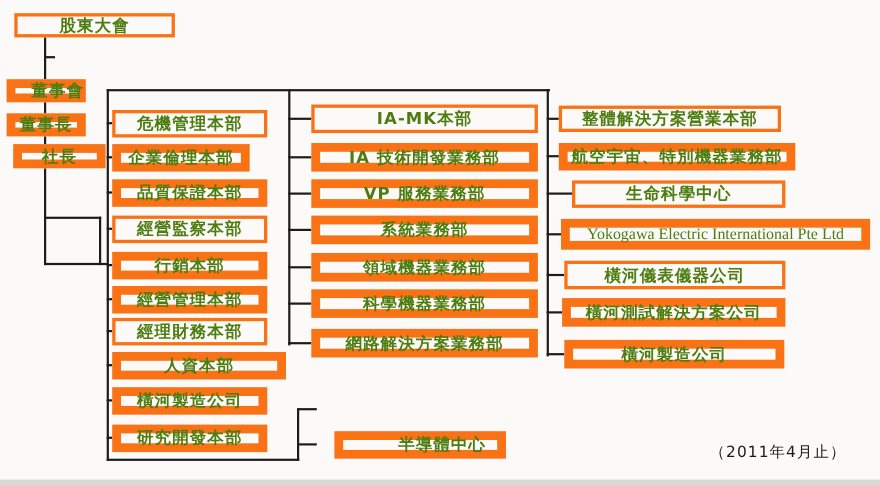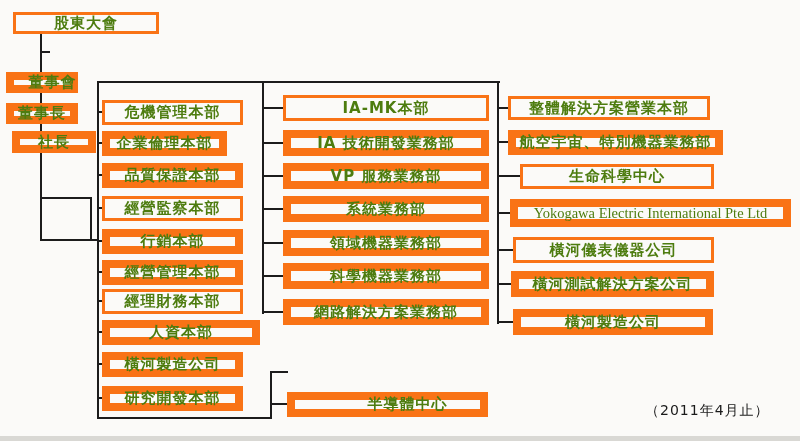--- a/index.html
+++ b/index.html
@@ -89,21 +89,21 @@
   <div class="box" style="left:102px;top:386px;width:141px;height:25px;">研究開發本部</div>
 
   <div class="box thick" style="left:283px;top:95px;width:206px;height:26px;">IA-MK本部</div>
   <div class="box" style="left:283px;top:130px;width:206px;height:26px;">IA 技術開發業務部</div>
   <div class="box" style="left:283px;top:163px;width:206px;height:26px;">VP 服務業務部</div>
   <div class="box" style="left:283px;top:196px;width:206px;height:26px;">系統業務部</div>
   <div class="box" style="left:283px;top:230px;width:206px;height:26px;">領域機器業務部</div>
   <div class="box" style="left:283px;top:263px;width:206px;height:26px;">科學機器業務部</div>
   <div class="box" style="left:283px;top:299px;width:206px;height:26px;">網路解決方案業務部</div>
 
-  <div class="box" style="left:287px;top:392px;width:201px;height:25px;padding-left:40px;">半導體中心</div>
+  <div class="box" style="left:304px;top:392px;width:156px;height:25px;padding-left:40px;">半導體中心</div>
 
   <div class="box thick" style="left:508px;top:96px;width:202px;height:24px;">整體解決方案營業本部</div>
   <div class="box" style="left:508px;top:130px;width:215px;height:25px;">航空宇宙、特別機器業務部</div>
   <div class="box thick" style="left:520px;top:164px;width:194px;height:25px;">生命科學中心</div>
   <div class="box en" style="left:510px;top:199px;width:281px;height:28px;">Yokogawa Electric International Pte Ltd</div>
   <div class="box thick" style="left:513px;top:237px;width:201px;height:26px;">橫河儀表儀器公司</div>
   <div class="box" style="left:511px;top:271px;width:203px;height:26px;">橫河測試解決方案公司</div>
   <div class="box" style="left:513px;top:309px;width:200px;height:26px;">橫河製造公司</div>
 
   <div class="caption" style="left:645px;top:402px;">（2011年4月止）</div>

